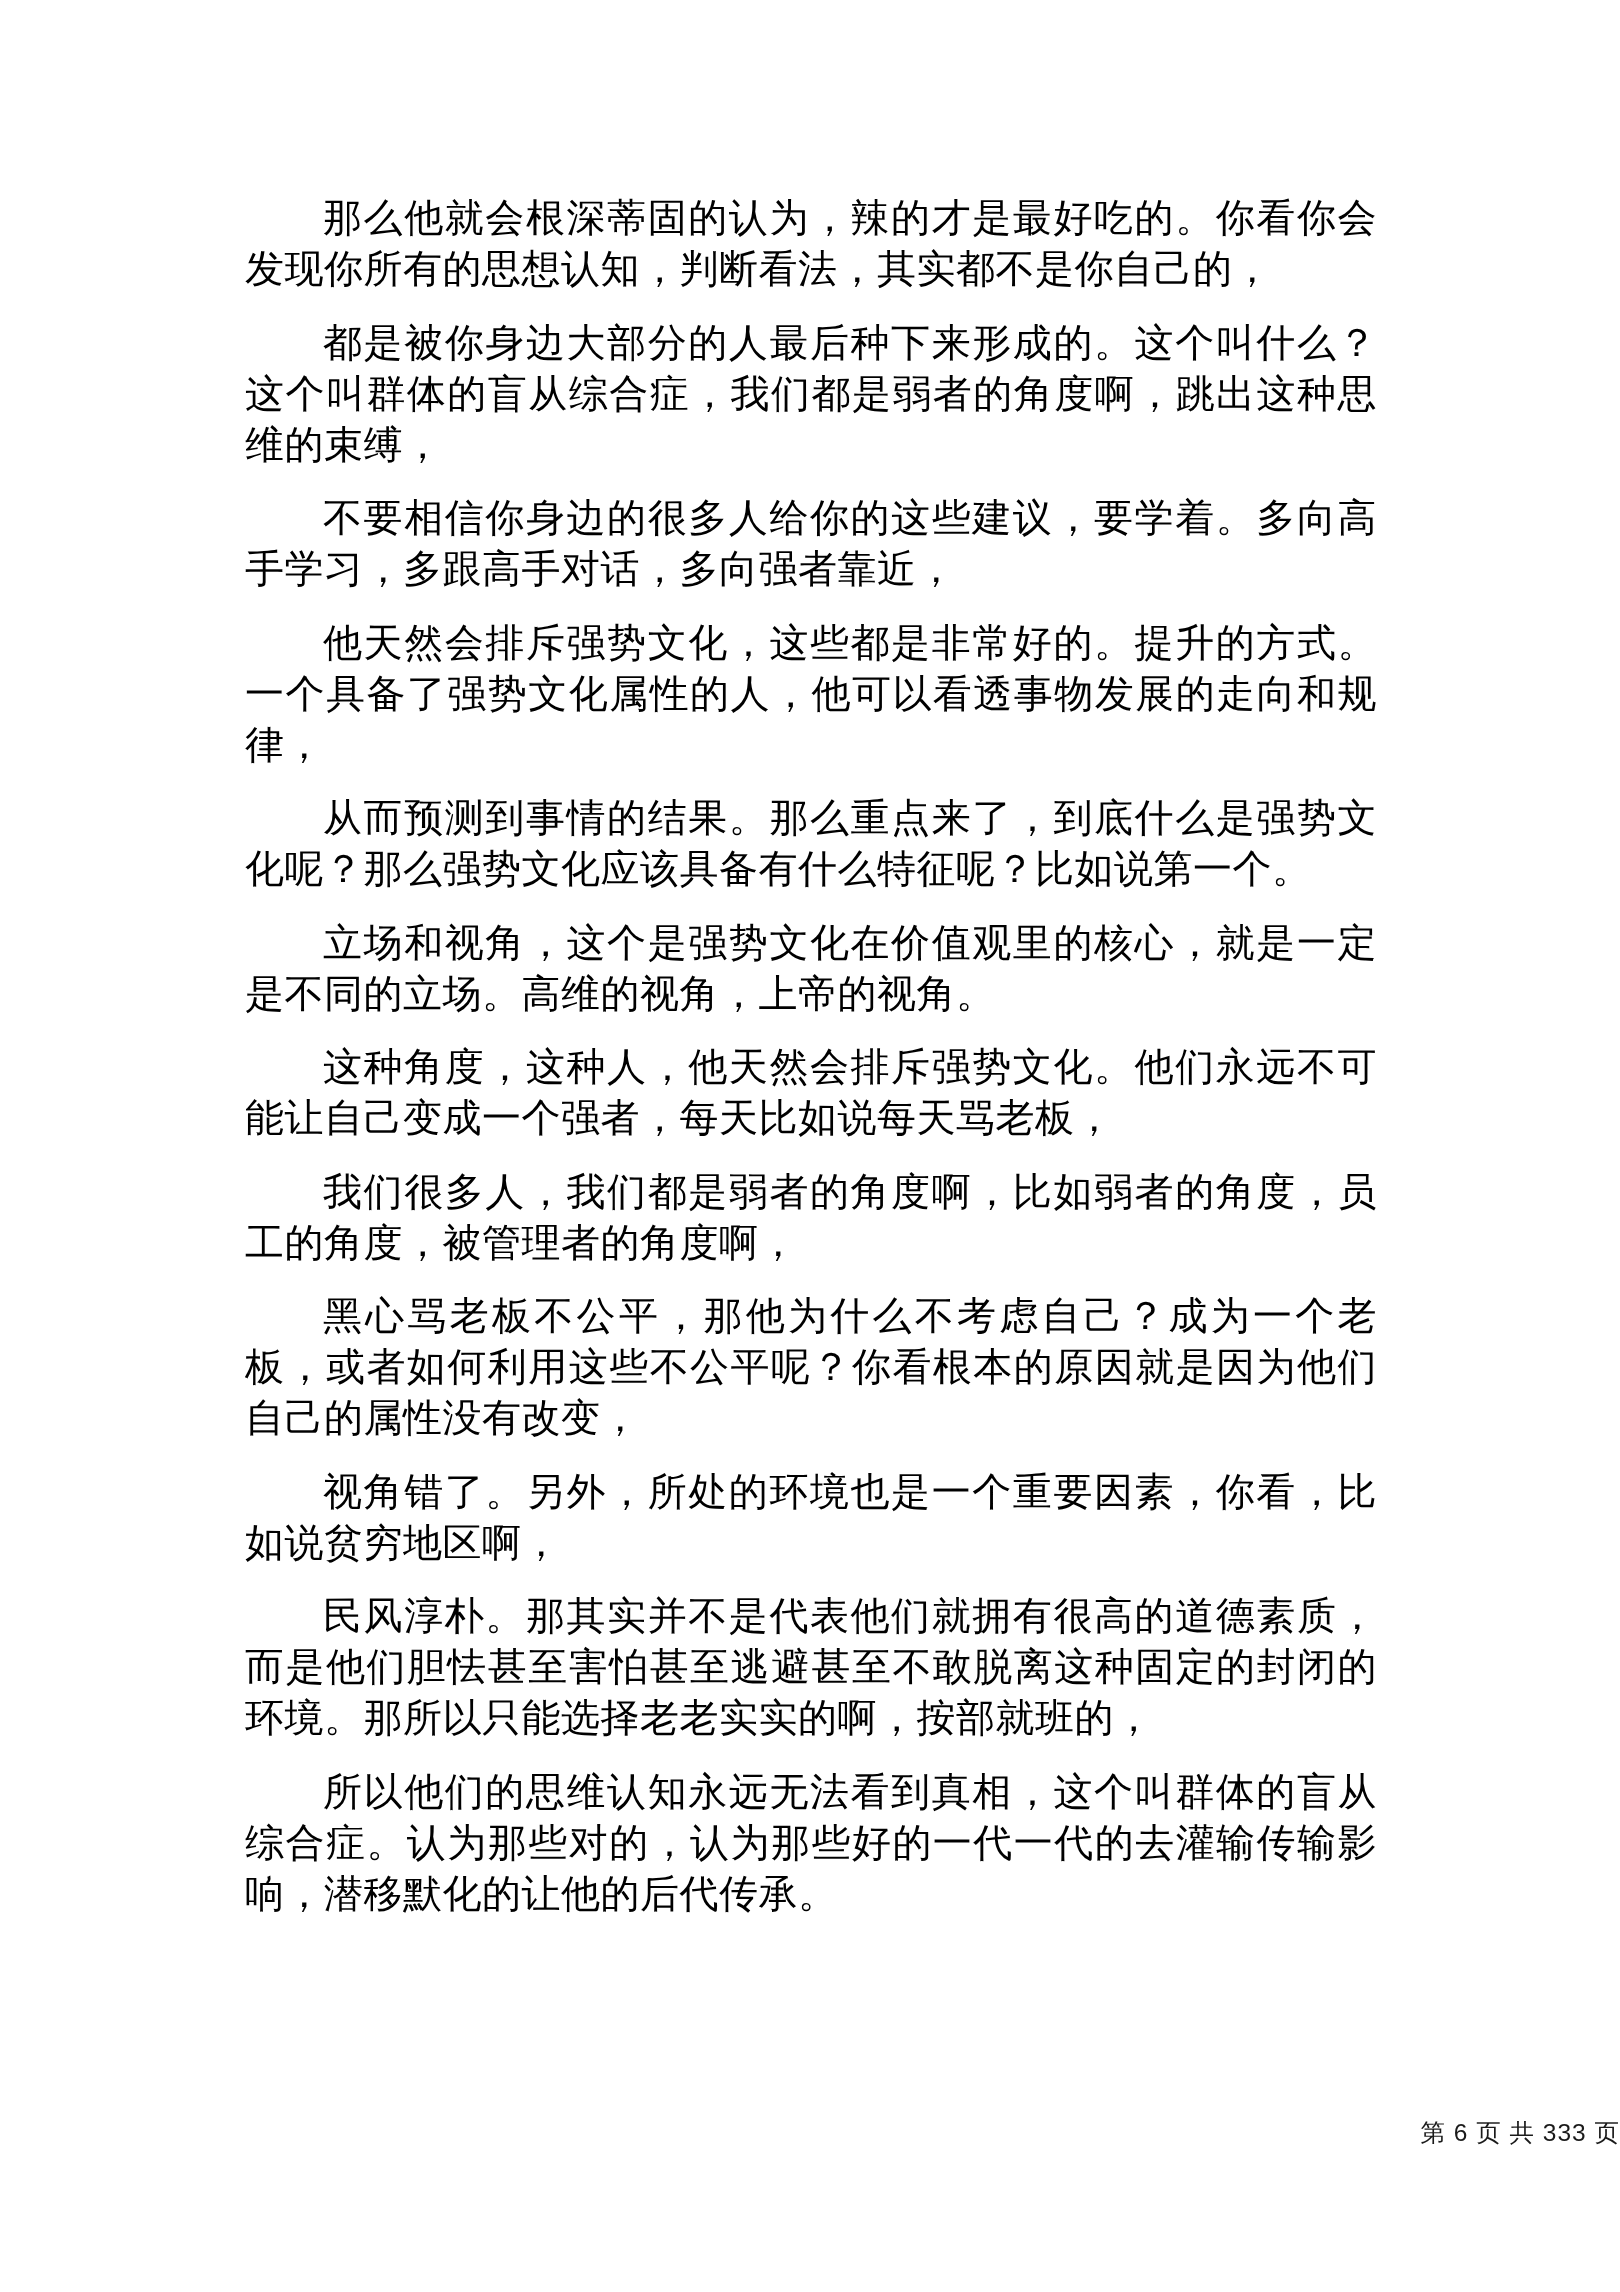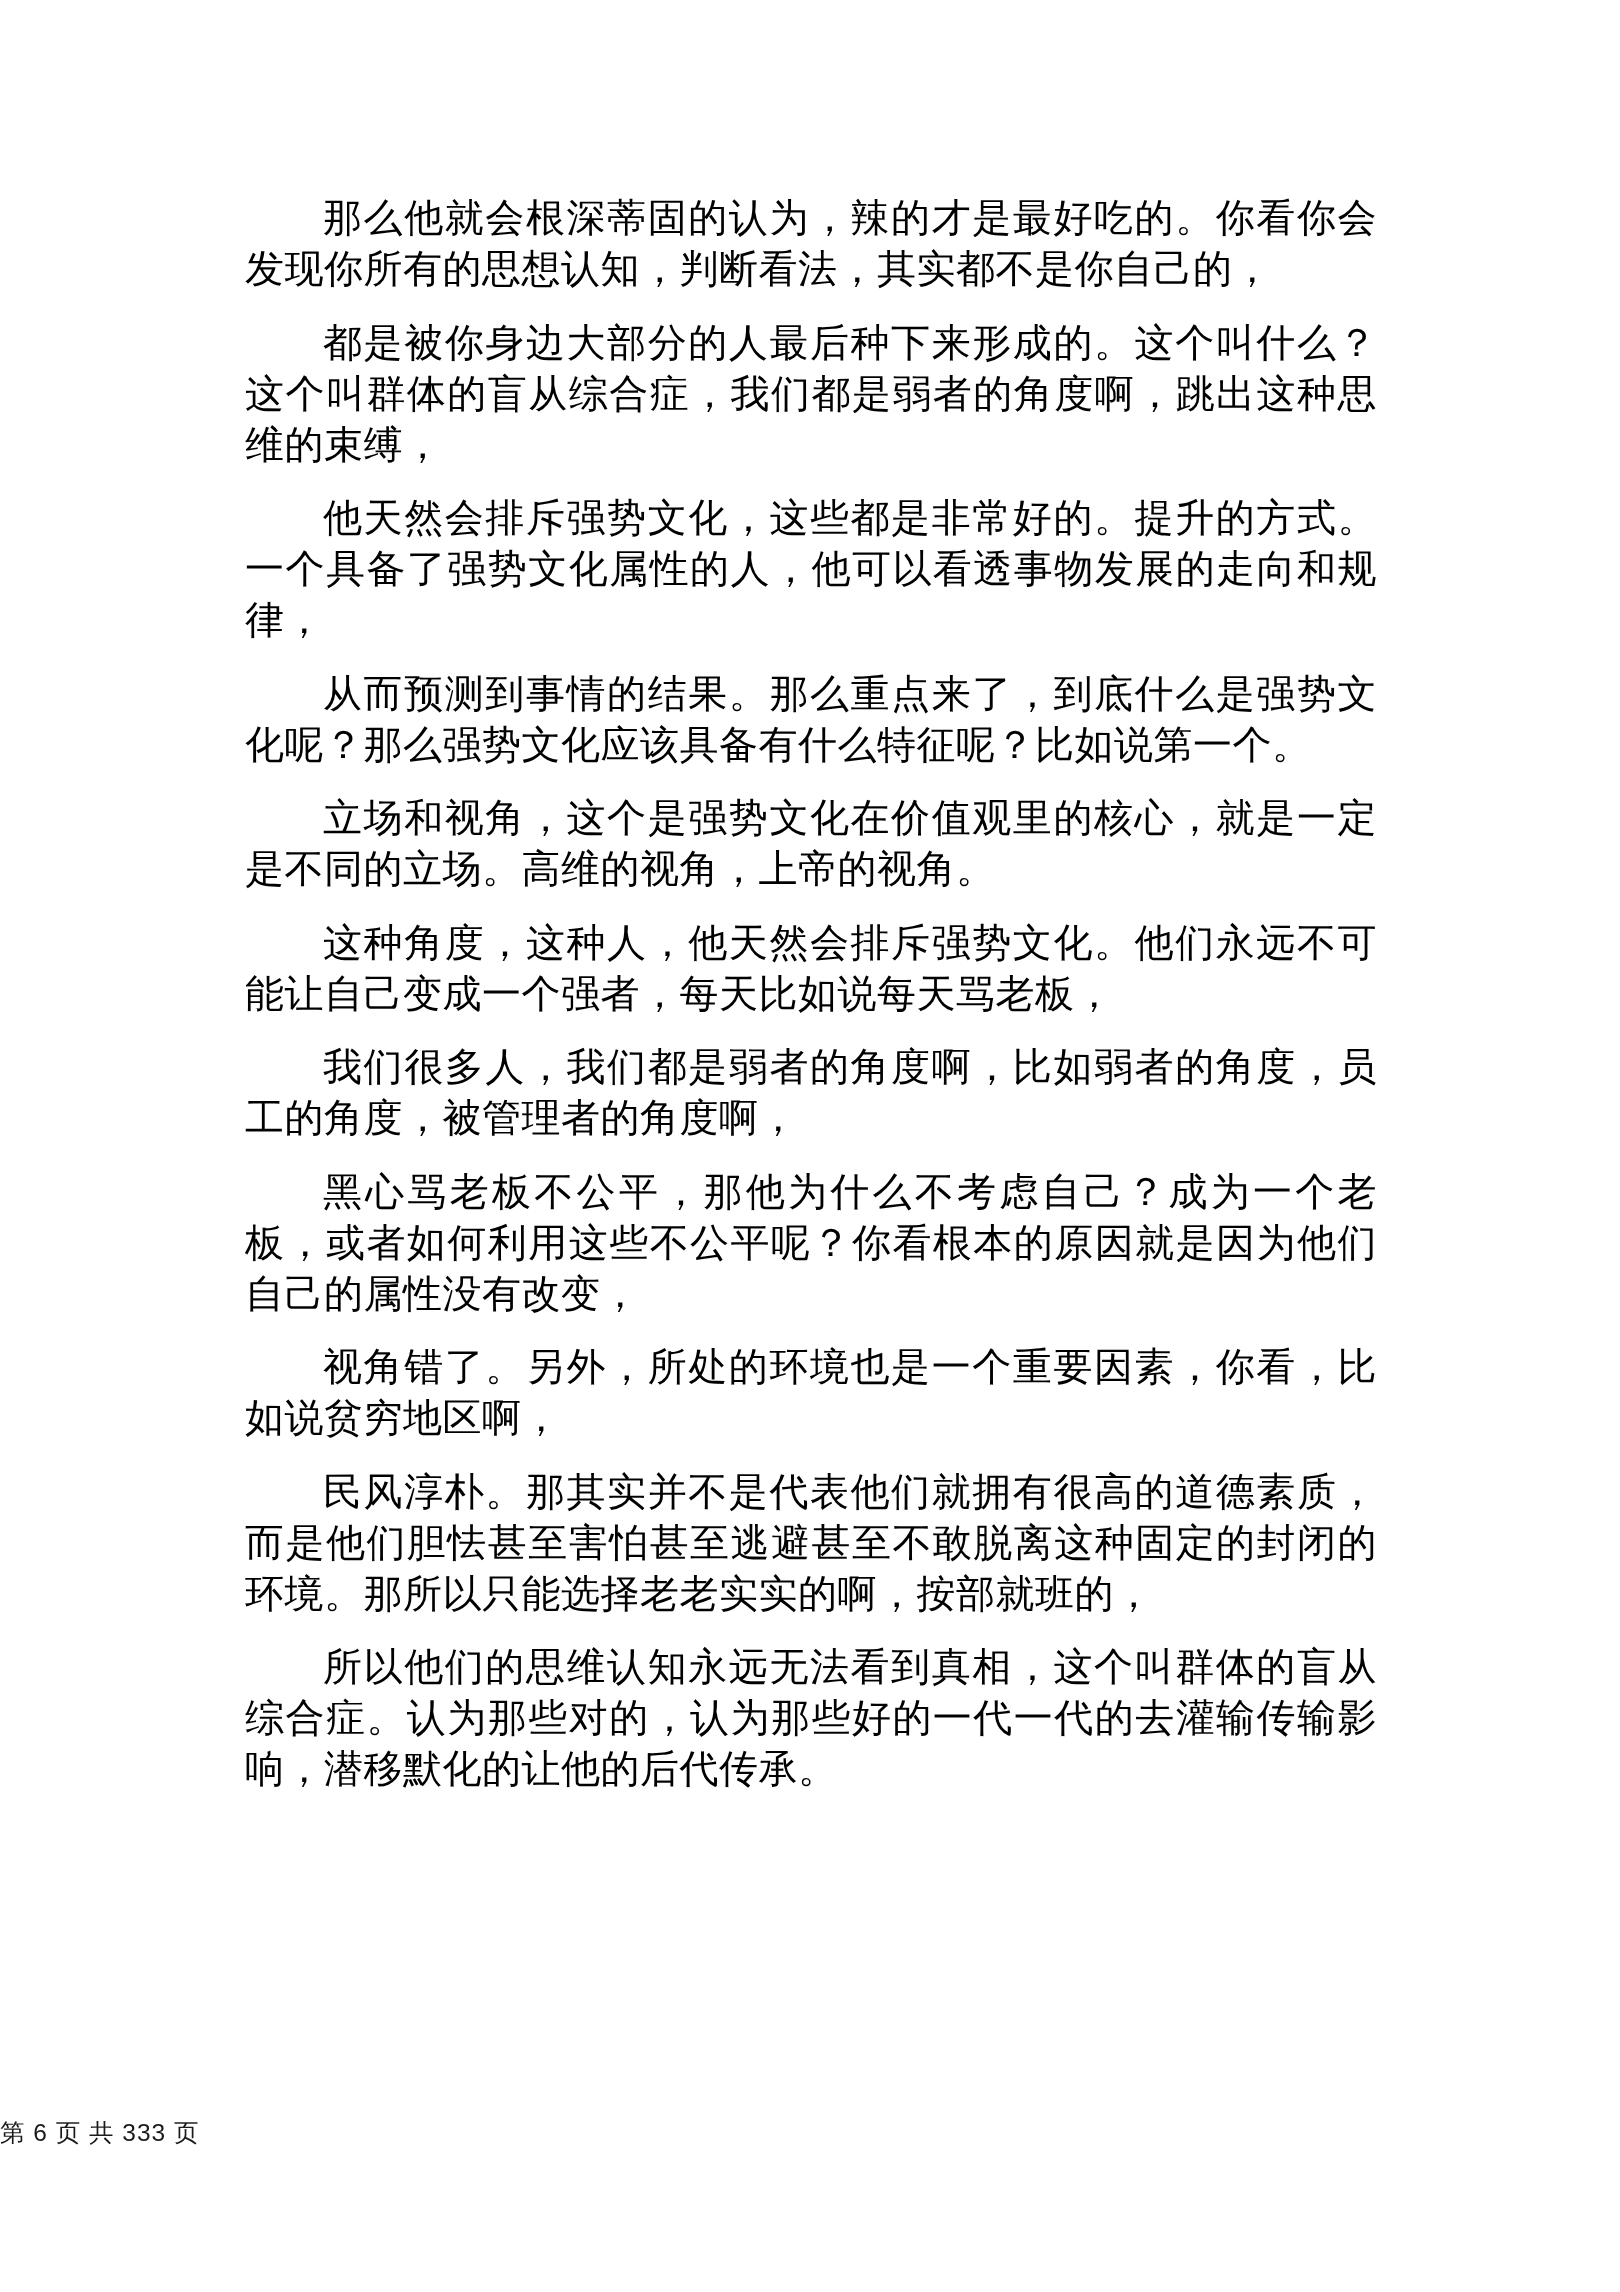--- a/index.html
+++ b/index.html
@@ -28,34 +28,35 @@
   }
   .content p {
     margin: 0 0 22.5px 0;
     text-indent: 2em;
   }
   .footer {
     position: absolute;
     top: 2117px;
     left: 0;
     width: 100%;
-    text-align: left;
+    text-align: right;
     font-size: 24.5px;
     line-height: 31px;
     color: #1a1a1a;
     letter-spacing: 1px;
   }
 </style>
 </head>
 <body>
 
 <div class="page">
   <div class="content">
     <p>那么他就会根深蒂固的认为，辣的才是最好吃的。你看你会发现你所有的思想认知，判断看法，其实都不是你自己的，</p>
     <p>都是被你身边大部分的人最后种下来形成的。这个叫什么？这个叫群体的盲从综合症，我们都是弱者的角度啊，跳出这种思维的束缚，</p>
+    <p>不要相信你身边的很多人给你的这些建议，要学着。多向高手学习，多跟高手对话，多向强者靠近，</p>
     <p>他天然会排斥强势文化，这些都是非常好的。提升的方式。一个具备了强势文化属性的人，他可以看透事物发展的走向和规律，</p>
     <p>从而预测到事情的结果。那么重点来了，到底什么是强势文化呢？那么强势文化应该具备有什么特征呢？比如说第一个。</p>
     <p>立场和视角，这个是强势文化在价值观里的核心，就是一定是不同的立场。高维的视角，上帝的视角。</p>
     <p>这种角度，这种人，他天然会排斥强势文化。他们永远不可能让自己变成一个强者，每天比如说每天骂老板，</p>
     <p>我们很多人，我们都是弱者的角度啊，比如弱者的角度，员工的角度，被管理者的角度啊，</p>
     <p>黑心骂老板不公平，那他为什么不考虑自己？成为一个老板，或者如何利用这些不公平呢？你看根本的原因就是因为他们自己的属性没有改变，</p>
     <p>视角错了。另外，所处的环境也是一个重要因素，你看，比如说贫穷地区啊，</p>
     <p>民风淳朴。那其实并不是代表他们就拥有很高的道德素质，而是他们胆怯甚至害怕甚至逃避甚至不敢脱离这种固定的封闭的环境。那所以只能选择老老实实的啊，按部就班的，</p>
     <p>所以他们的思维认知永远无法看到真相，这个叫群体的盲从综合症。认为那些对的，认为那些好的一代一代的去灌输传输影响，潜移默化的让他的后代传承。</p>
   </div>

